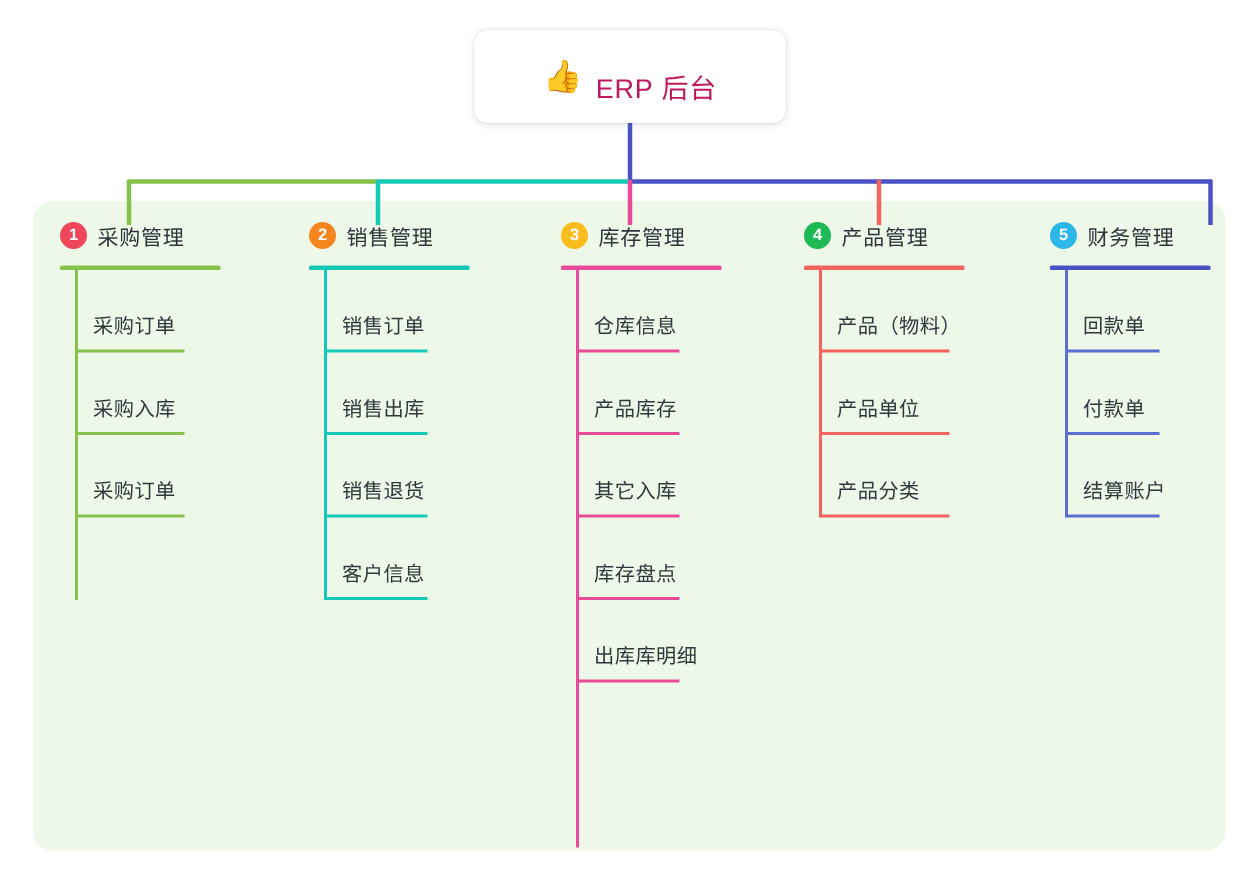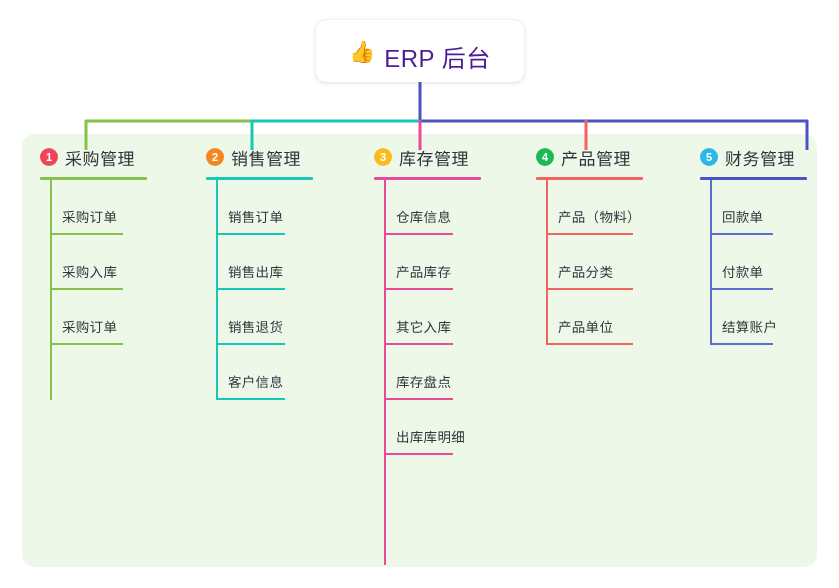--- a/index.html
+++ b/index.html
@@ -38,22 +38,22 @@
     justify-content: center;
     gap: 9px;
     z-index: 5;
   }
   #root-icon {
     font-size: 21px;
     line-height: 1;
     display: inline-block;
   }
   #root-label {
-    font-size: 24px;
-    color: #4c1d95;
+    font-size: 18px;
+    color: #be185d;
     letter-spacing: 0.5px;
     white-space: nowrap;
     margin-top: 11px;
   }
 
   
   #panel {
     position: absolute;
     left: 22px;
     top: 134px;
@@ -93,21 +93,21 @@
     height: 18px;
     border-radius: 50%;
     color: #ffffff;
     font-size: 11px;
     line-height: 18px;
     text-align: center;
     font-weight: bold;
     flex: 0 0 auto;
   }
   .col-title {
-    font-size: 17px;
+    font-size: 14px;
     color: #2f343b;
     letter-spacing: 0.5px;
   }
   .col-rule {
     height: 3px;
     margin-top: 8px;
     border-radius: 1px;
   }
 
   .items {
@@ -248,25 +248,25 @@
           <span class="col-title">产品管理</span>
         </div>
         <div class="col-rule" style="background: rgb(244, 99, 94); width: 107px;"></div>
         <div class="items">
           <div class="spine" style="background: rgb(244, 99, 94); height: 165px;"></div>
           <div class="item">
             <span class="item-text">产品（物料）</span>
             <div class="item-underline" style="background: rgb(244, 99, 94); width: 86px;"></div>
           </div>
           <div class="item">
+            <span class="item-text">产品单位</span>
+            <div class="item-underline" style="background: rgb(244, 99, 94); width: 86px;"></div>
+          </div>
+          <div class="item">
             <span class="item-text">产品分类</span>
-            <div class="item-underline" style="background: rgb(244, 99, 94); width: 86px;"></div>
-          </div>
-          <div class="item">
-            <span class="item-text">产品单位</span>
             <div class="item-underline" style="background: rgb(244, 99, 94); width: 86px;"></div>
           </div>
         </div>
       </div>
       <div class="column" style="left: 700px;">
         <div class="col-header">
           <span class="badge" style="background: rgb(43, 184, 232);">5</span>
           <span class="col-title">财务管理</span>
         </div>
         <div class="col-rule" style="background: rgb(75, 82, 196); width: 107px;"></div>

